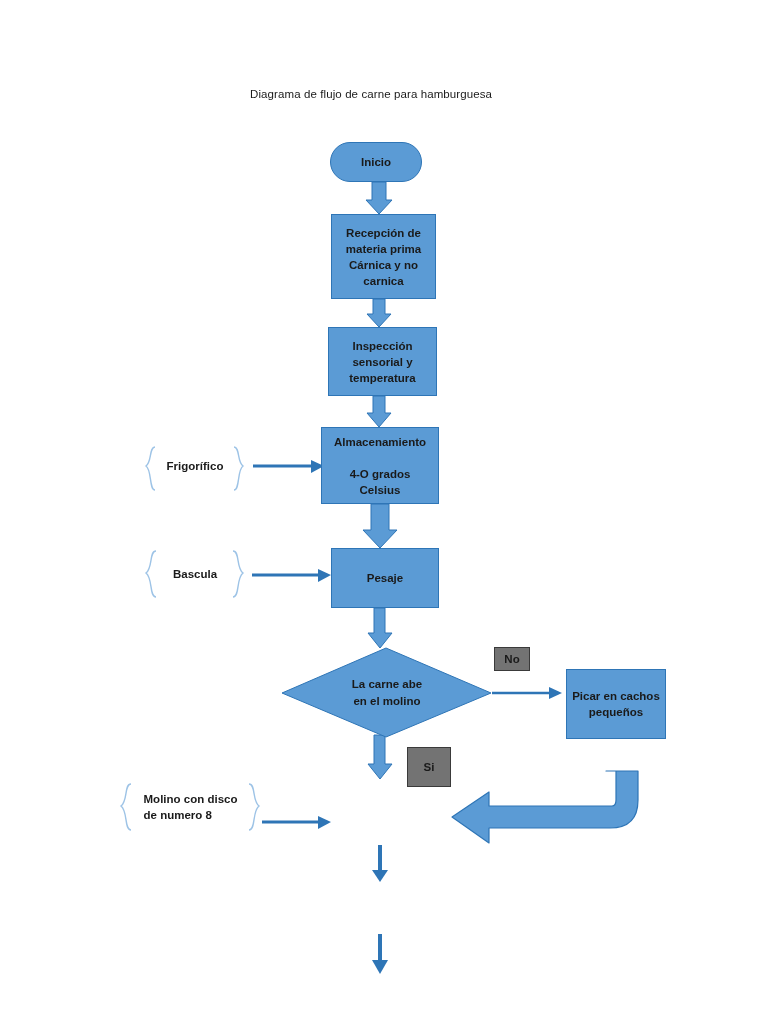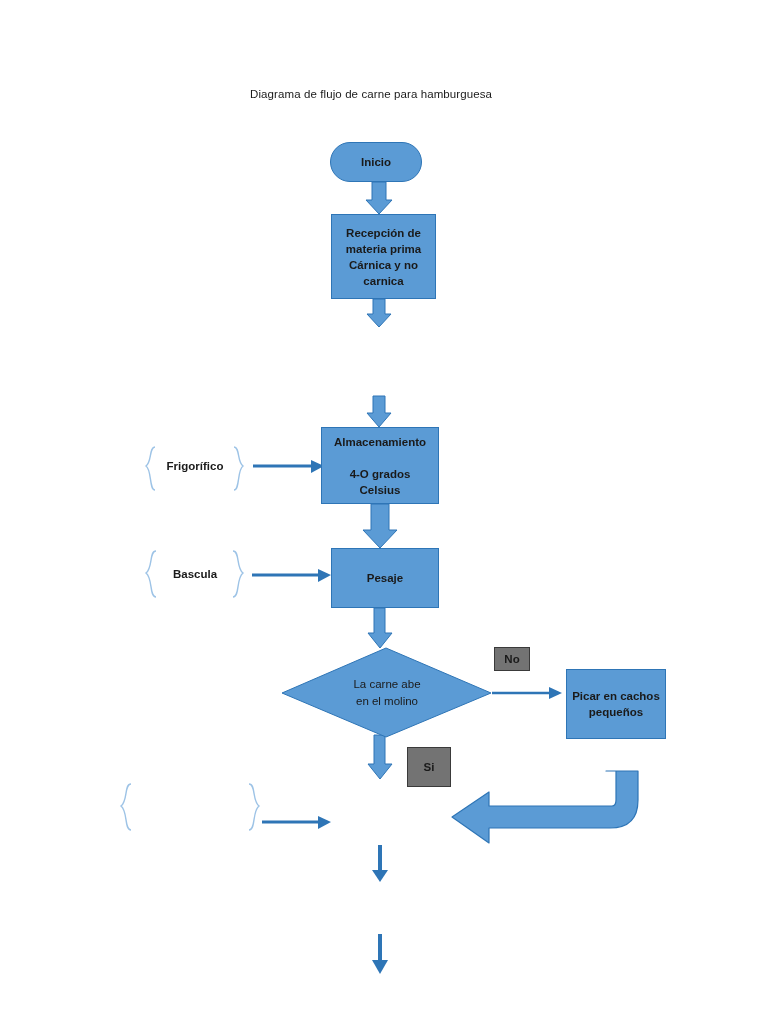--- a/index.html
+++ b/index.html
@@ -72,21 +72,21 @@
     width: 300px;
     font-size: 11.5px;
     font-weight: normal;
     color: #1a1a1a;
     text-align: left;
     letter-spacing: 0.1px;
   }
   svg { position: absolute; left: 0; top: 0; overflow: visible; }
   .decision-text {
     position: absolute;
-    font-weight: normal;
+    font-weight: bold;
     font-size: 11.5px;
     line-height: 17px;
     color: #1a1a1a;
     text-align: center;
     white-space: pre-line;
     display: flex;
     align-items: center;
     justify-content: center;
   }
 </style>
@@ -186,20 +186,23 @@
     </g>
   </svg>
 
   <div class="node terminator" style="left:330px; top:142px; width:92px; height:40px;">Inicio</div>
 
   <div class="node" style="left:331px; top:214px; width:105px; height:85px;">Recepción de
 materia prima
 Cárnica y no
 carnica</div>
 
+  <div class="node" style="left:328px; top:327px; width:109px; height:69px;">Inspección
+sensorial y
+temperatura</div>
 
   <div class="node" style="left:321px; top:427px; width:118px; height:77px;">Almacenamiento
 
 4-O grados
 Celsius</div>
 
   <div class="node" style="left:331px; top:548px; width:108px; height:60px;">Pesaje</div>
 
   <div class="decision-text" style="left:312px; top:673px; width:150px; height:40px;">La carne abe
 en el molino</div>
@@ -210,14 +213,16 @@
 
 
   <div class="label-box" style="left:494px; top:647px; width:36px; height:24px;">No</div>
 
   <div class="label-box" style="left:407px; top:747px; width:44px; height:40px;">Si</div>
 
   <div class="brace-label" style="left:155px; top:454px; width:80px; height:24px;">Frigorífico</div>
 
   <div class="brace-label" style="left:156px; top:562px; width:78px; height:24px;">Bascula</div>
 
+  <div class="brace-label" style="left:131px; top:788px; width:119px; height:38px;">Molino con disco
+de numero 8</div>
 
 </div>
 
 </body></html>

